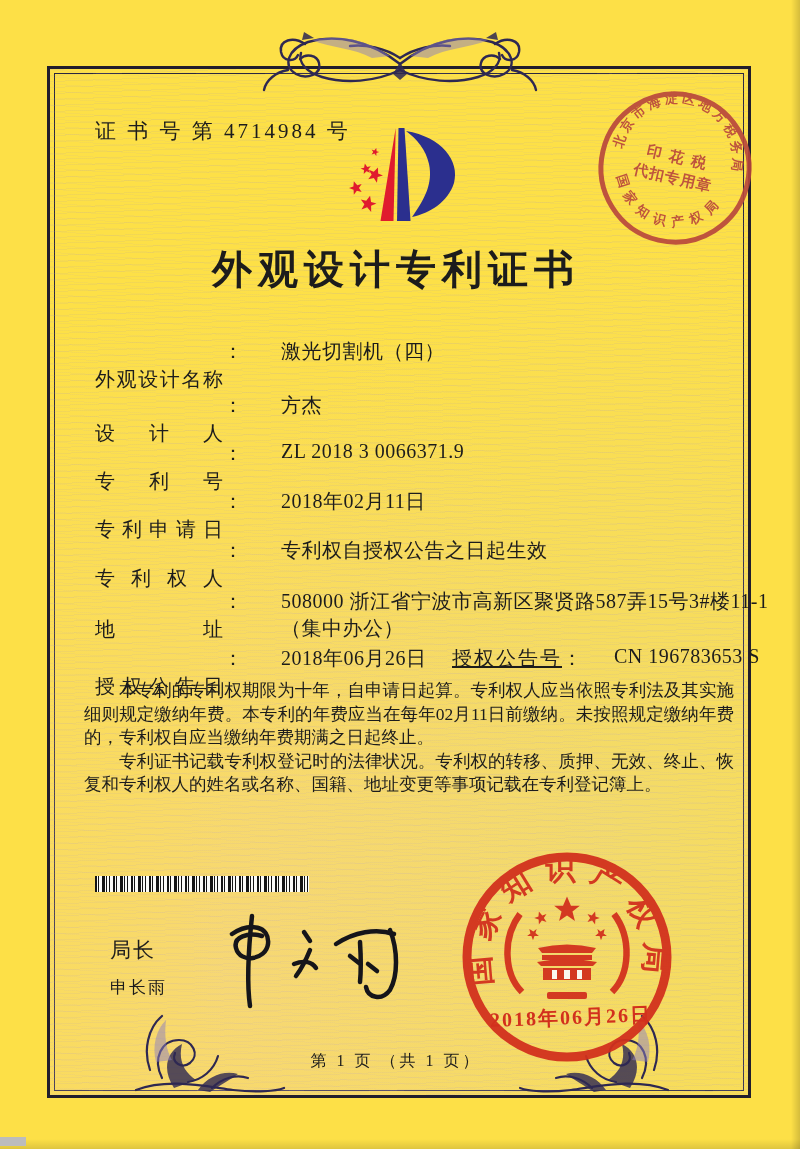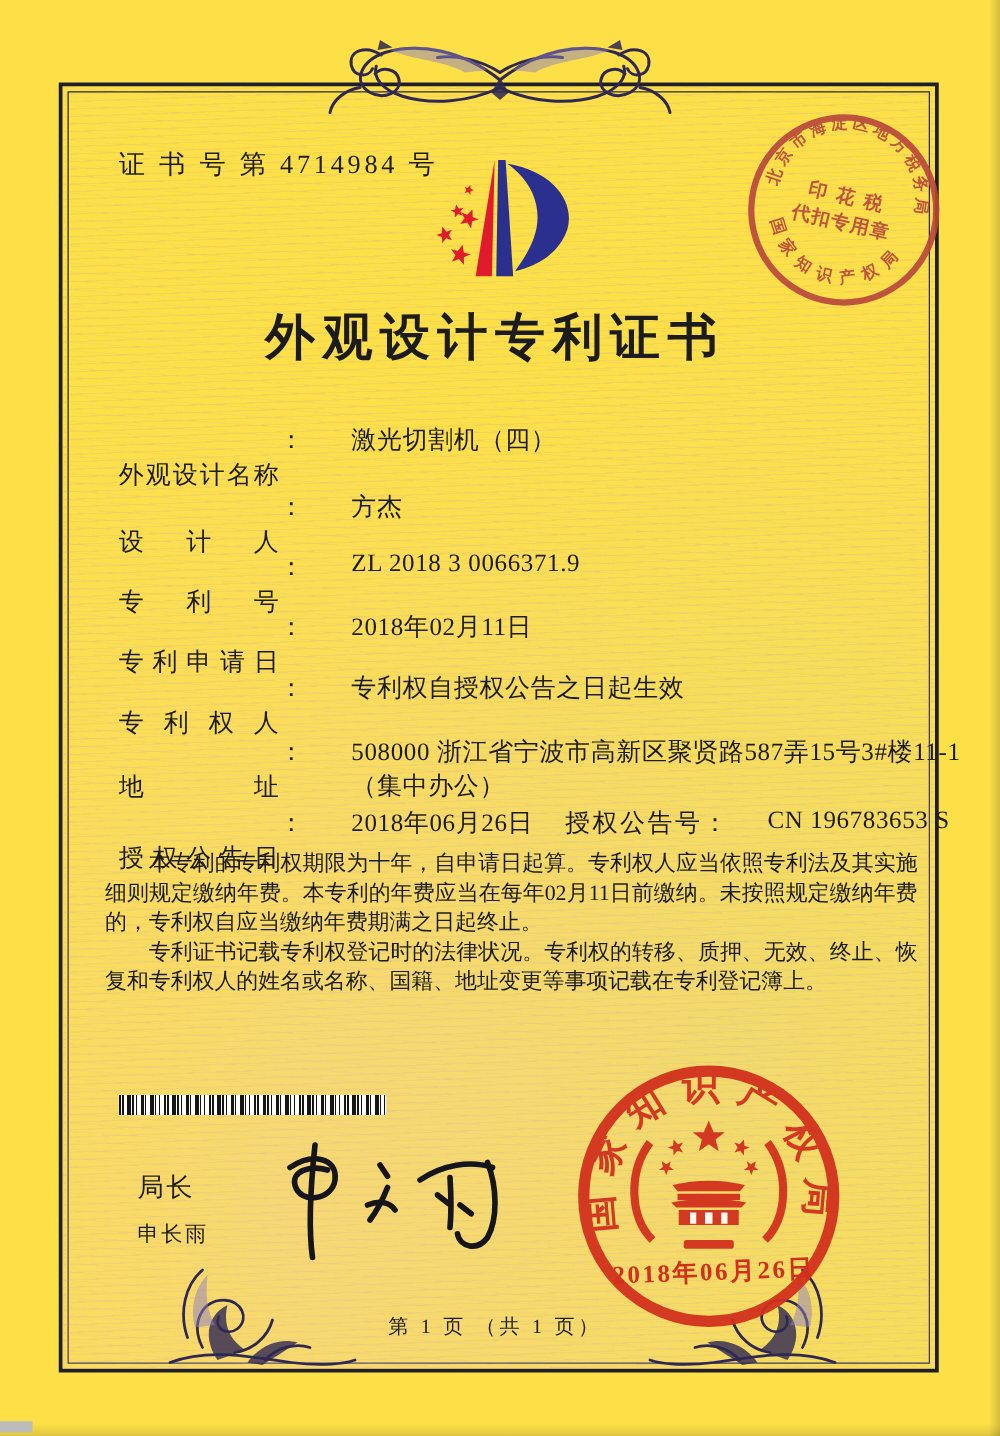--- a/index.html
+++ b/index.html
@@ -24,21 +24,21 @@
   .cert-no{position:absolute;left:95px;top:117px;font-size:21px;letter-spacing:3px;}
   .title{position:absolute;left:47px;top:242px;width:698px;text-align:center;
          font-size:40px;font-weight:bold;letter-spacing:6px;}
 
   .frow{position:absolute;left:95px;font-size:20px;white-space:nowrap;}
   .flabel{display:inline-block;width:128px;text-align:justify;text-align-last:justify;vertical-align:top;margin-top:28px;}
   .fcolon{display:inline-block;vertical-align:top;margin-right:6px;}
   .fvalue{display:inline-block;vertical-align:top;letter-spacing:0.5px;margin-left:32px;}
   .fvalue.wrap{white-space:normal;width:515px;}
   .grant-row2{position:absolute;left:452px;top:645px;font-size:20px;white-space:nowrap;}
-  .grant-row2 .glabel{letter-spacing:2px;}
+  .grant-row2 .glabel{letter-spacing:2px;text-decoration:underline;}
 
   .bodytext{position:absolute;left:84px;top:679px;width:650px;}
   .bodytext p{margin:0;font-size:17.5px;line-height:23.5px;text-indent:2em;text-align:justify;}
 
   .barcode{position:absolute;left:95px;top:876px;width:214px;height:16px;
     background:repeating-linear-gradient(90deg,
       #151515 0 2px, #fbfbf8 2px 3px,
       #151515 3px 4px, #fbfbf8 4px 7px,
       #151515 7px 10px, #fbfbf8 10px 11px,
       #151515 11px 12px, #fbfbf8 12px 14px,

